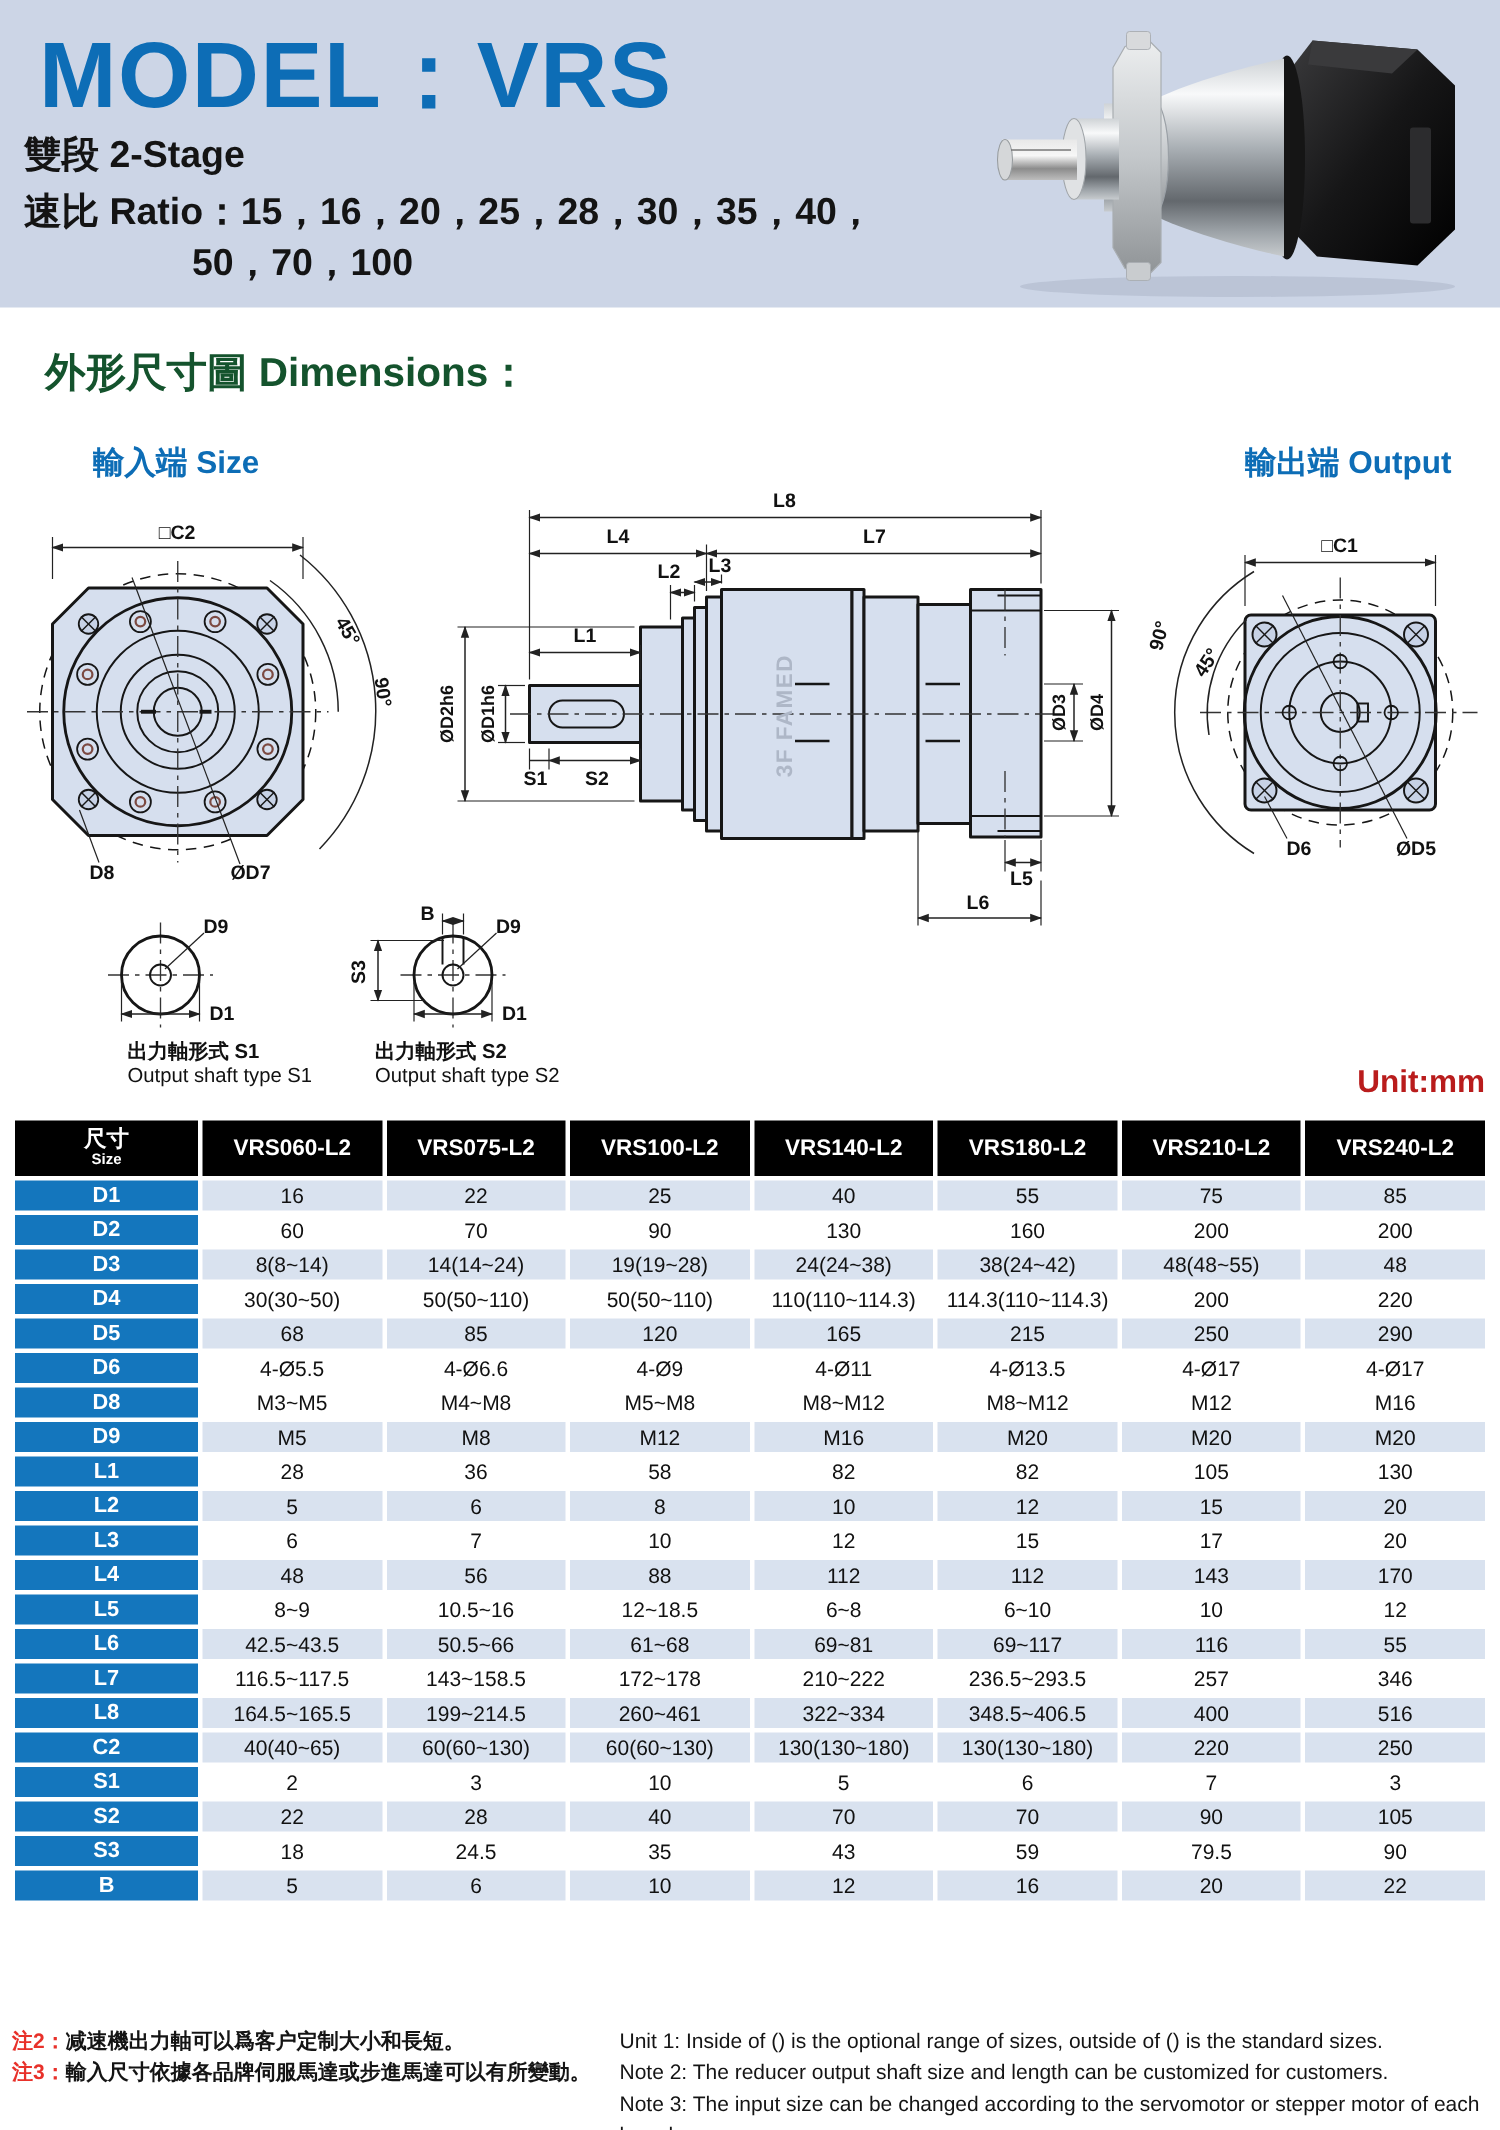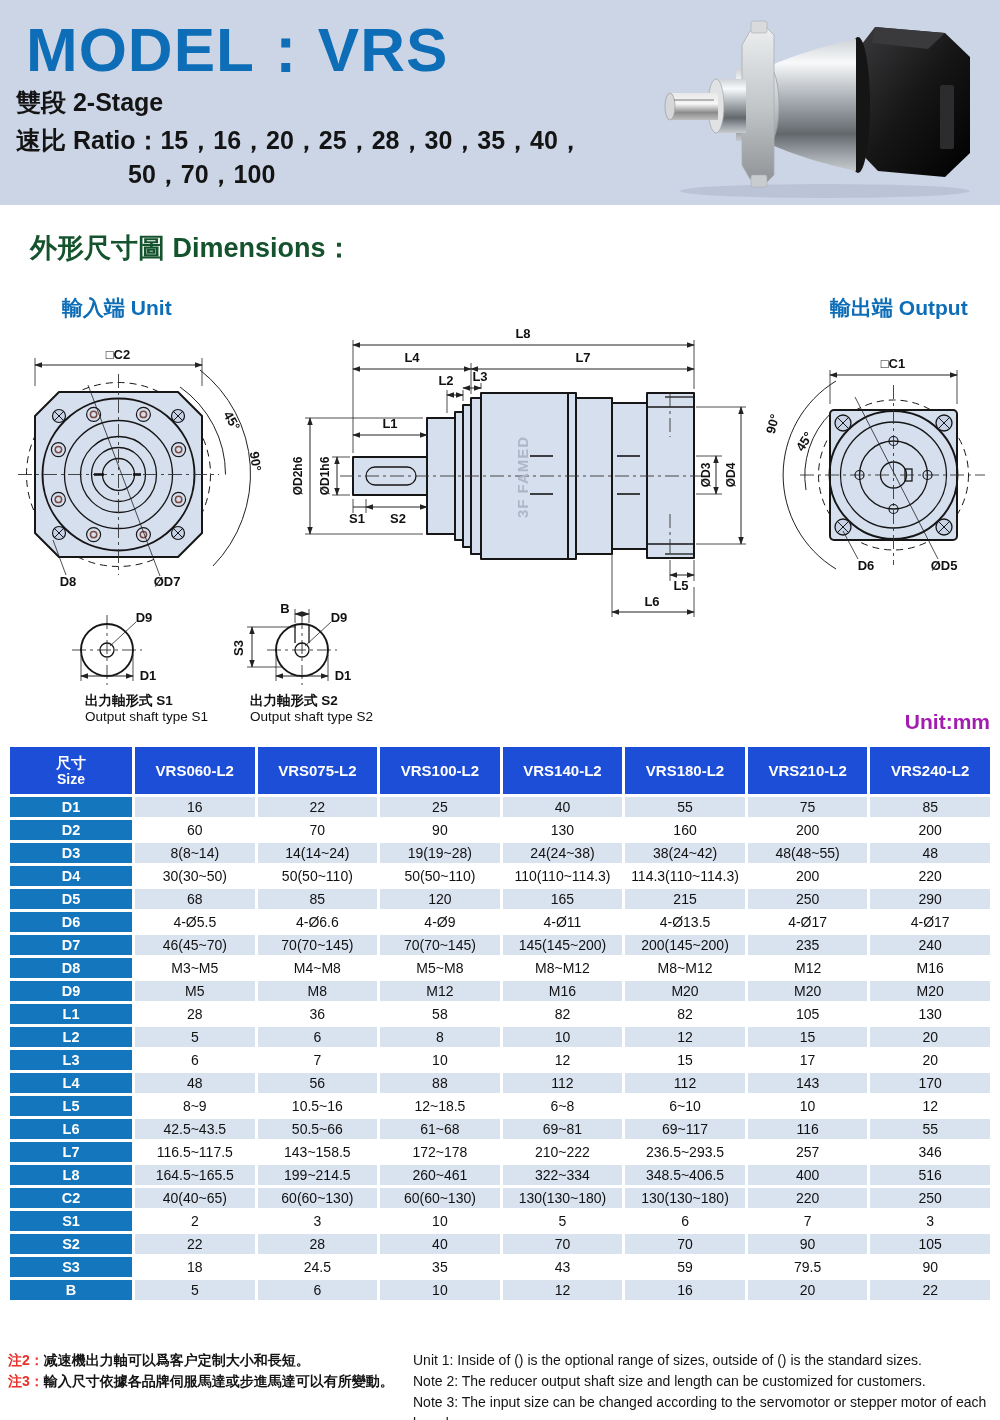--- a/index.html
+++ b/index.html
@@ -11,29 +11,29 @@
   .stage{position:absolute;left:16px;top:86px;font-size:25px;font-weight:600;color:#141414;}
   .ratio1{position:absolute;left:16px;top:124px;font-size:25px;font-weight:600;color:#141414;}
   .ratio2{position:absolute;left:128px;top:158px;font-size:25px;font-weight:600;color:#141414;}
   .photo{position:absolute;left:640px;top:5px;}
   
   .section-title{position:absolute;left:30px;top:230px;font-size:27px;font-weight:700;color:#14532d;}
   .io-label{position:absolute;top:294px;font-size:21px;font-weight:700;color:#0d6db6;}
   .input-label{left:62px;}
   .output-label{left:830px;}
   .unit{position:absolute;left:830px;top:710px;width:160px;text-align:right;
-        font-size:21px;font-weight:600;color:#a21caf;}
+        font-size:21px;font-weight:600;color:#b91c1c;}
   .drawings{position:absolute;left:0;top:285px;}
   
   .dim-table{position:absolute;left:7px;top:744px;width:986px;border-collapse:separate;
              border-spacing:3px;table-layout:fixed;}
   .dim-table col.c0{width:122px;}
   .dim-table th,.dim-table td{text-align:center;vertical-align:middle;padding:0;}
-  .dim-table thead th{background:#1d4ed8;color:#fff;font-size:15px;font-weight:700;height:47px;line-height:1.15;}
-  .dim-table thead th .sub{font-size:14px;font-weight:700;}
+  .dim-table thead th{background:#000000;color:#fff;font-size:15px;font-weight:700;height:37px;line-height:1.15;}
+  .dim-table thead th .sub{font-size:10px;font-weight:700;}
   .dim-table tbody th{background:#1476bd;color:#fff;font-size:14.5px;font-weight:700;height:20px;}
   .dim-table tbody td{background:#ffffff;font-size:14px;color:#111;height:20px;}
   .dim-table tbody tr.odd td{background:#d9e2ef;}
   
   .notes{position:absolute;left:8px;top:1350px;width:988px;display:flex;}
   .notes-cn{width:405px;font-size:14px;font-weight:700;line-height:21px;color:#141414;}
   .notes-en{flex:1;font-size:14px;line-height:21px;color:#141414;}
   .note-prefix{color:#e8312a;font-weight:700;}
   .notes-en .note-prefix{color:#141414;font-weight:400;}
   
@@ -108,21 +108,21 @@
     <g>
       <rect x="74" y="74" width="32" height="54" fill="url(#chrome)"></rect>
       <ellipse cx="76" cy="101" rx="8" ry="27" fill="#e0e2e4" stroke="#a0a5a9" stroke-width="0.7"></ellipse>
       <rect x="28" y="88" width="50" height="27" fill="url(#shaftG)"></rect>
       <ellipse cx="30" cy="101.5" rx="5" ry="13.5" fill="#d5d7d9" stroke="#979c9f" stroke-width="0.7"></ellipse>
       <line x1="34" y1="95" x2="74" y2="95" stroke="#777" stroke-width="1"></line>
     </g>
   </svg>
 
   <div class="section-title">外形尺寸圖 Dimensions：</div>
-  <div class="io-label input-label">輸入端 Unit</div>
+  <div class="io-label input-label">輸入端 Size</div>
   <div class="io-label output-label">輸出端 Output</div>
   <div class="unit">Unit:mm</div>
 
   <svg class="drawings" width="1000" height="462" viewBox="0 0 1000 462">
     <defs>
       <marker id="arr" viewBox="0 0 10 10" refX="9" refY="5" markerWidth="8" markerHeight="8" orient="auto-start-reverse">
         <path d="M0,1.5 L10,5 L0,8.5 z" fill="#222"></path>
       </marker>
     </defs>
 
@@ -461,30 +461,20 @@
         <tr>
           <th>D6</th>
           <td>4-Ø5.5</td>
           <td>4-Ø6.6</td>
           <td>4-Ø9</td>
           <td>4-Ø11</td>
           <td>4-Ø13.5</td>
           <td>4-Ø17</td>
           <td>4-Ø17</td>
         </tr>
-        <tr class="odd">
-          <th>D7</th>
-          <td>46(45~70)</td>
-          <td>70(70~145)</td>
-          <td>70(70~145)</td>
-          <td>145(145~200)</td>
-          <td>200(145~200)</td>
-          <td>235</td>
-          <td>240</td>
-        </tr>
         <tr>
           <th>D8</th>
           <td>M3~M5</td>
           <td>M4~M8</td>
           <td>M5~M8</td>
           <td>M8~M12</td>
           <td>M8~M12</td>
           <td>M12</td>
           <td>M16</td>
         </tr>

